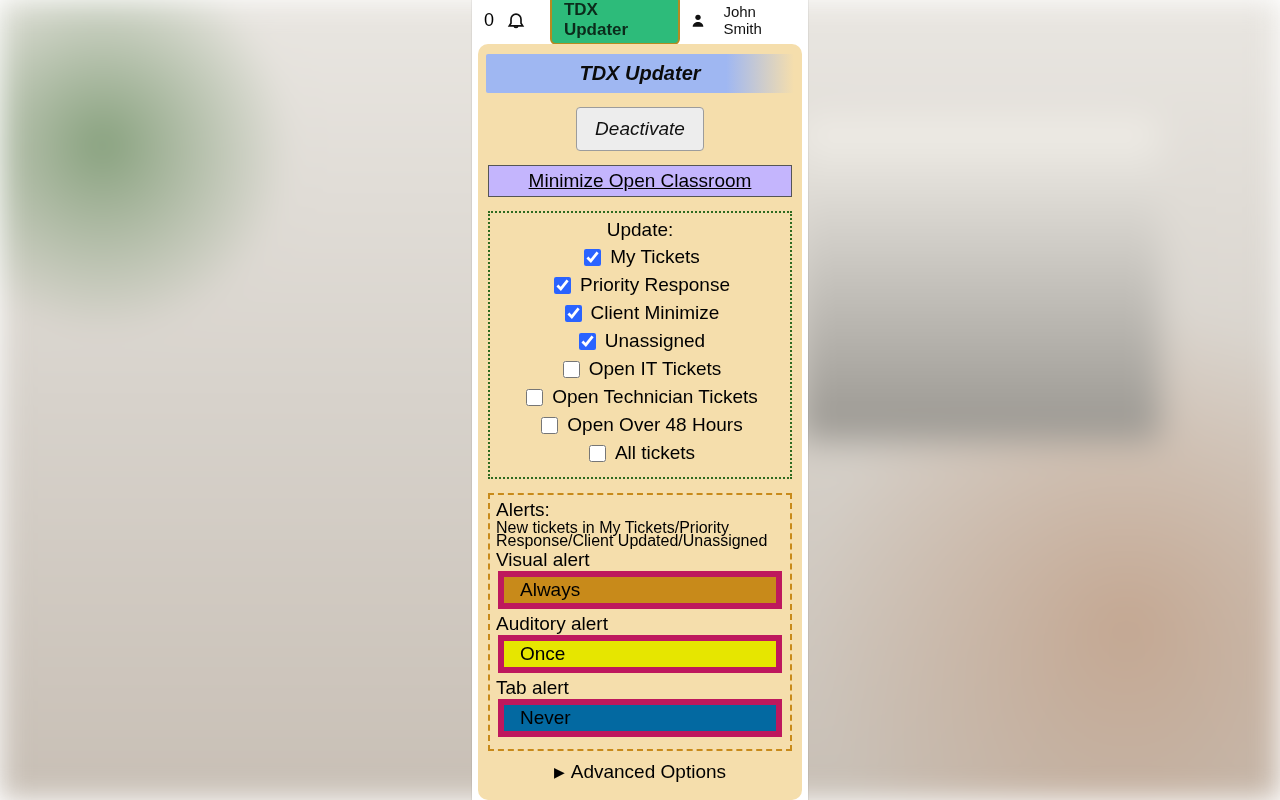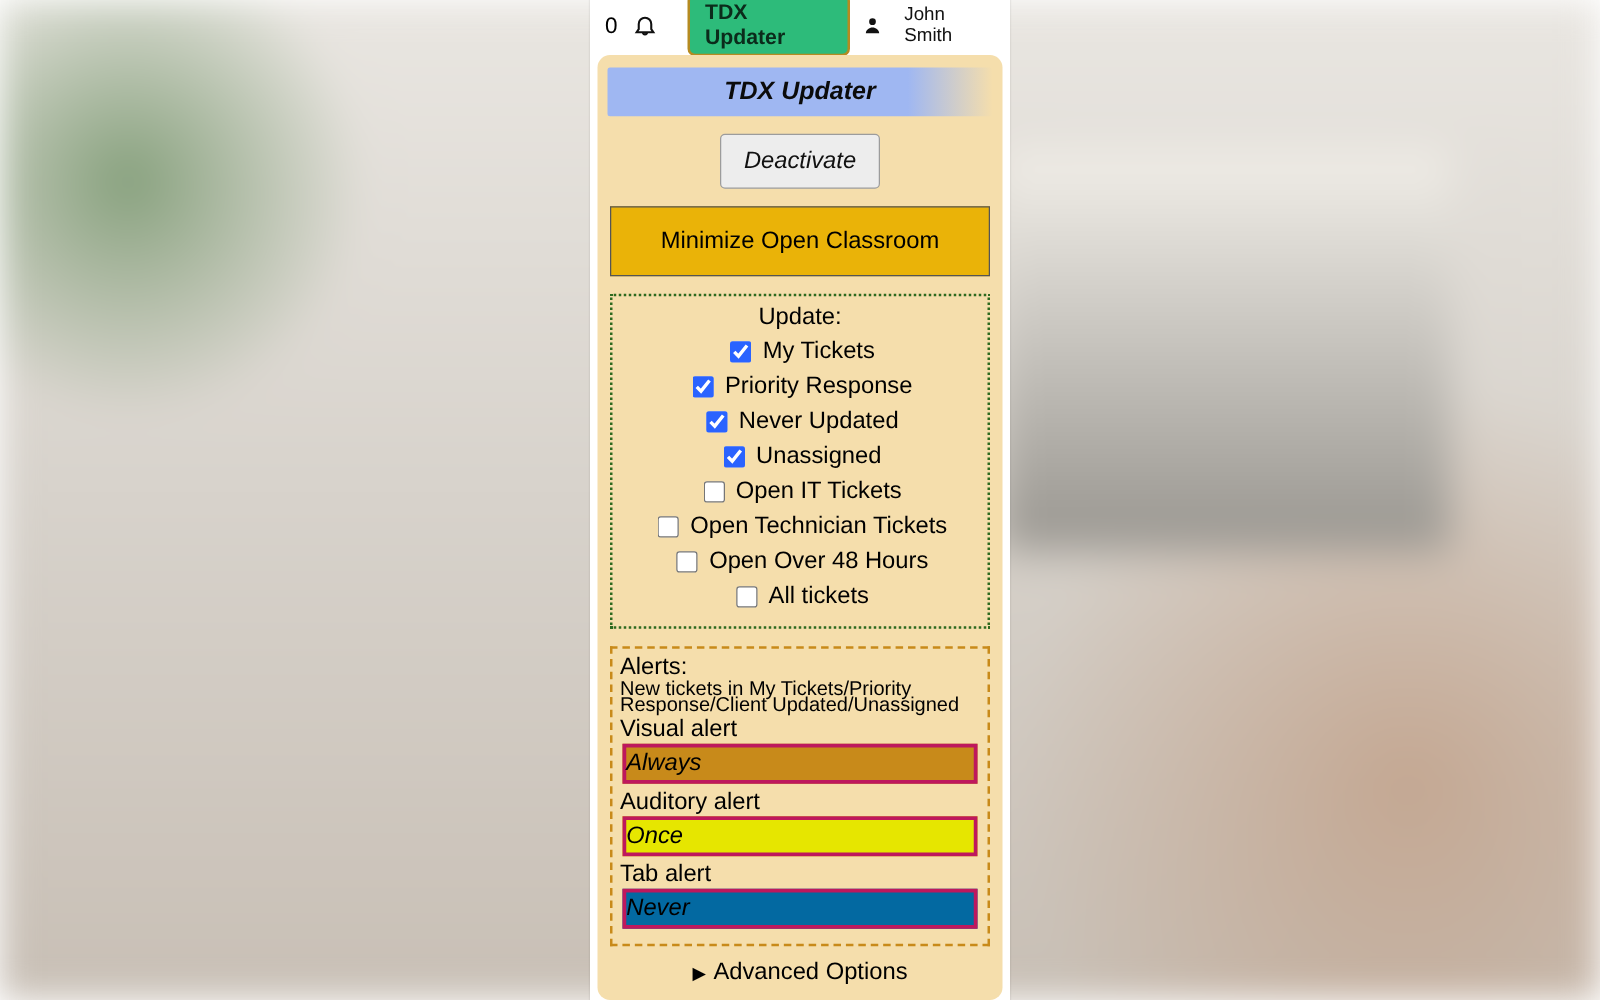--- a/index.html
+++ b/index.html
@@ -94,26 +94,27 @@
     background:#ededed;
     border:1px solid #9c9c9c;
     border-radius:4px;
     padding:10px 18px;
     font-size:19px;
     color:#111;
     font-style:italic;
   }
 
   .minimize {
-    background:#eab308;
+    background:#c4b5fd;
     border:1px solid #555;
     text-align:center;
     font-size:19px;
-    padding:16px 0;
+    padding:4px 0;
     margin:0 2px;
+    text-decoration:underline;
   }
 
   .update-box {
     border:2px dotted #2e6a1f;
     padding:6px 4px 10px 4px;
     margin:0 2px;
     text-align:center;
   }
   .update-box .hdr { font-size:19px; margin-bottom:2px; }
   .chk-row {
@@ -132,25 +133,24 @@
   .alerts-box {
     border:2px dashed #c88a1a;
     padding:4px 6px 8px 6px;
     margin:0 2px;
     text-align:left;
   }
   .alerts-box .hdr { font-size:19px; }
   .alerts-box .sub { font-size:16px; line-height:13px; }
   .alert-label { font-size:19px; margin-top:2px; }
   .alert-btn {
-    border:3px solid #be185d;
-    font-size:19px;
-    padding:2px 0;
+    border:6px solid #be185d;
+    font-size:19px;
+    padding:2px 16px;
     margin:0 2px 4px 2px;
-    font-style:italic;
   }
   .always { background:#c88a1a; }
   .once   { background:#e6e600; }
   .never  { background:#0369a1; }
 
   .advanced {
     display:flex;
     align-items:center;
     justify-content:center;
     gap:6px;
@@ -200,21 +200,21 @@
           <label class="chk-row">
             <input type="checkbox" checked="" style="">
             <span>My Tickets</span>
           </label>
           <label class="chk-row">
             <input type="checkbox" checked="" style="">
             <span>Priority Response</span>
           </label>
           <label class="chk-row">
             <input type="checkbox" checked="" style="">
-            <span>Never Updated</span>
+            <span>Client Minimize</span>
           </label>
           <label class="chk-row">
             <input type="checkbox" checked="" style="">
             <span>Unassigned</span>
           </label>
           <label class="chk-row">
             <input type="checkbox" style="">
             <span>Open IT Tickets</span>
           </label>
           <label class="chk-row">

